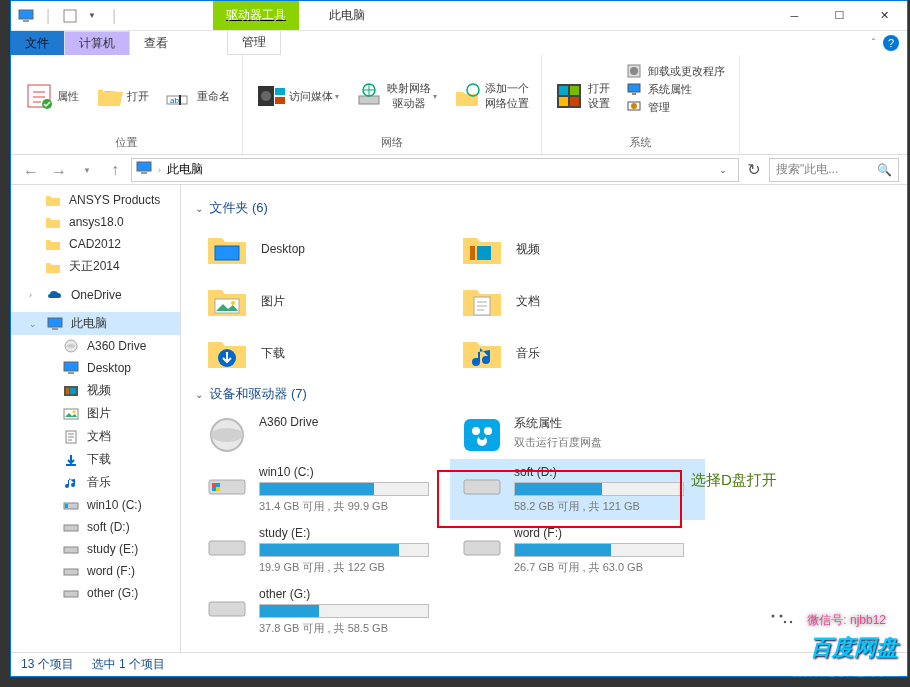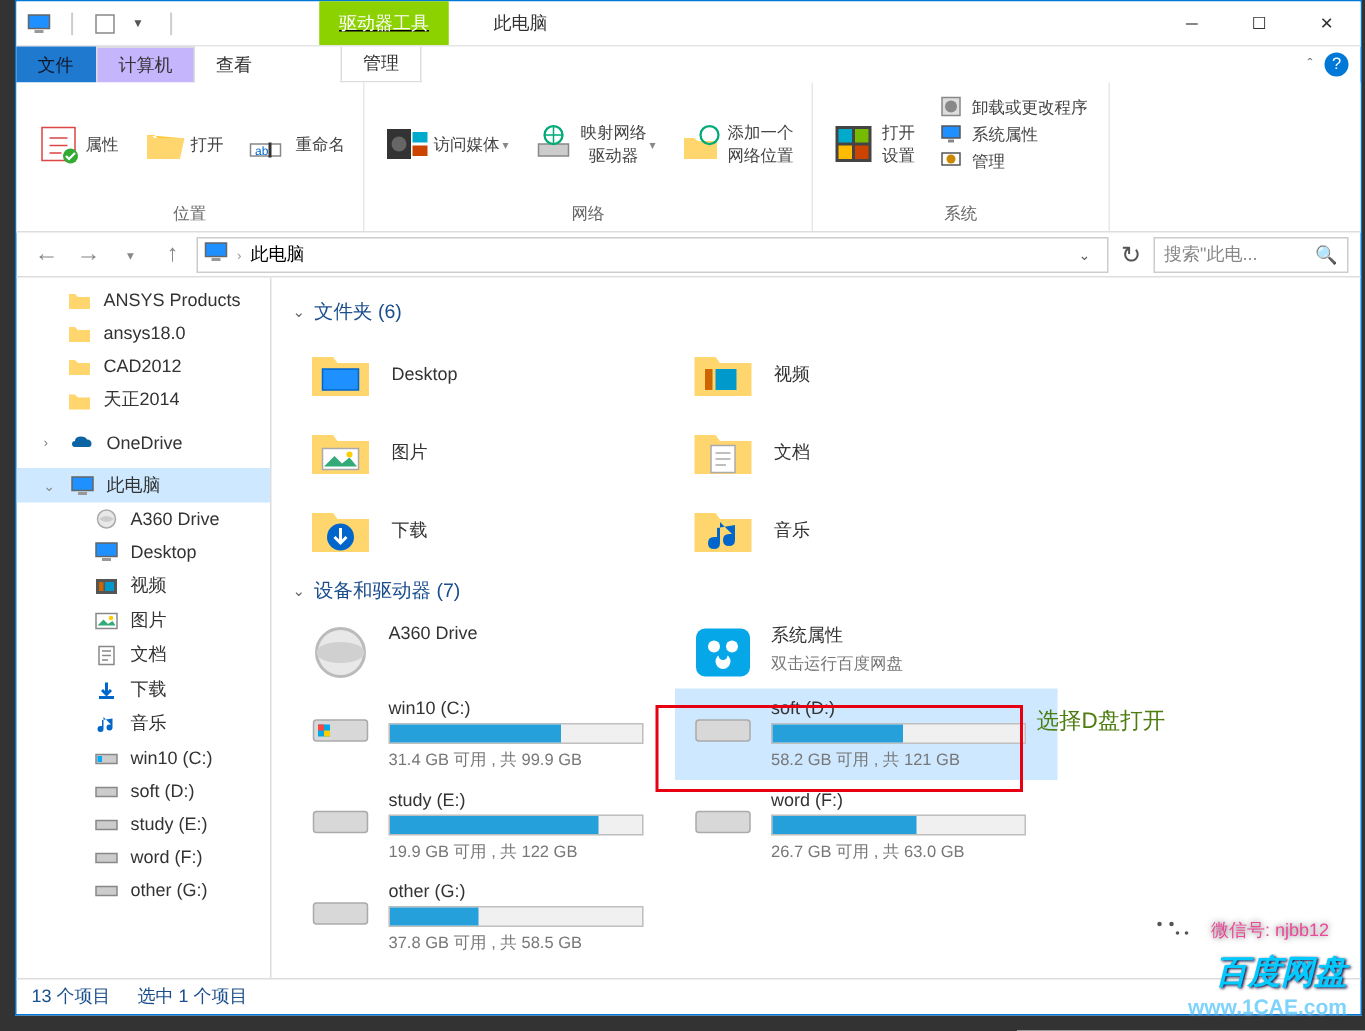--- a/index.html
+++ b/index.html
@@ -66,21 +66,21 @@
 .drive-fill { height: 100%; background: #26a0da; }
 
 .redbox { position: absolute; border: 2px solid #e60012; pointer-events: none; }
 .red-label { position: absolute; color: #4d7c0f; font-size: 15px; font-weight: 400; }
 
 .statusbar { height: 24px; border-top: 1px solid #ddd; display: flex; align-items: center; padding: 0 10px; font-size: 12px; color: #1a4e8c; gap: 18px; }
 
 .overlay-wechat { position: absolute; right: 24px; bottom: 52px; display: flex; align-items: center; gap: 8px; color: #ec4899; font-size: 12px; text-shadow: 0 0 4px rgba(0,0,0,.6); }
 .overlay-brand { position: absolute; right: 12px; bottom: 8px; text-align: right; }
 .brand1 { color: #00caff; font-size: 22px; font-style: italic; font-weight: bold; text-shadow: 1px 1px 2px #003; }
-.brand2 { color: #7dd3fc; font-size: 14px; font-weight: bold; text-shadow: 0 0 2px #fff; }
+.brand2 { color: #ffffff; font-size: 14px; font-weight: bold; text-shadow: 0 0 2px #fff; }
 
 
 .folder-svg { fill: #ffd66e; }
 .mon-svg { fill: #1e90ff; }
 </style>
 </head>
 <body>
 
 <div class="window">
 

